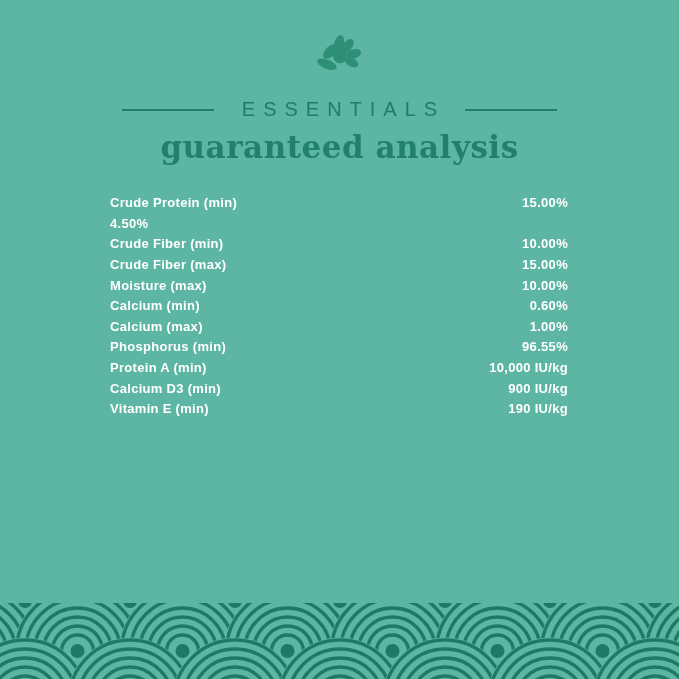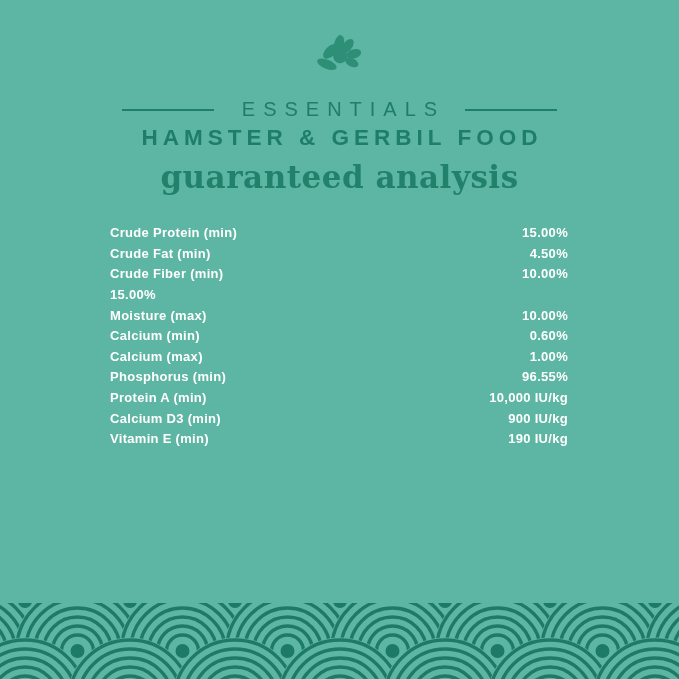--- a/index.html
+++ b/index.html
@@ -86,38 +86,37 @@
       </g>
     </svg>
   </div>
 
   <div class="brand-row">
     <span class="divider"></span>
     <span class="brand-line">ESSENTIALS</span>
     <span class="divider"></span>
   </div>
 
-  <div class="product-name">HAMSTER &amp; GERBIL FOOD</div>
 
   <div class="page-title">guaranteed analysis</div>
 
   <div class="analysis">
     <div class="row">
         <span>Crude Protein (min)</span>
         <span class="val">15.00%</span>
       </div>
     <div class="row">
-        <span>Crude Fat (min)</span>
         <span class="val">4.50%</span>
       </div>
     <div class="row">
         <span>Crude Fiber (min)</span>
         <span class="val">10.00%</span>
       </div>
     <div class="row">
+        <span>Crude Fiber (max)</span>
         <span class="val">15.00%</span>
       </div>
     <div class="row">
         <span>Moisture (max)</span>
         <span class="val">10.00%</span>
       </div>
     <div class="row">
         <span>Calcium (min)</span>
         <span class="val">0.60%</span>
       </div>

